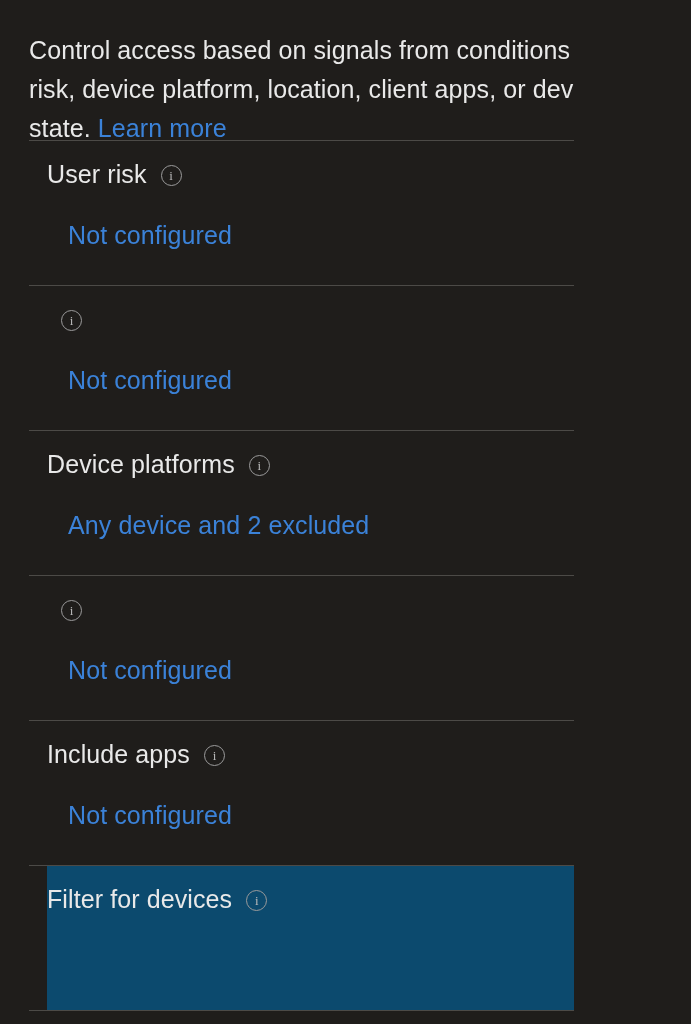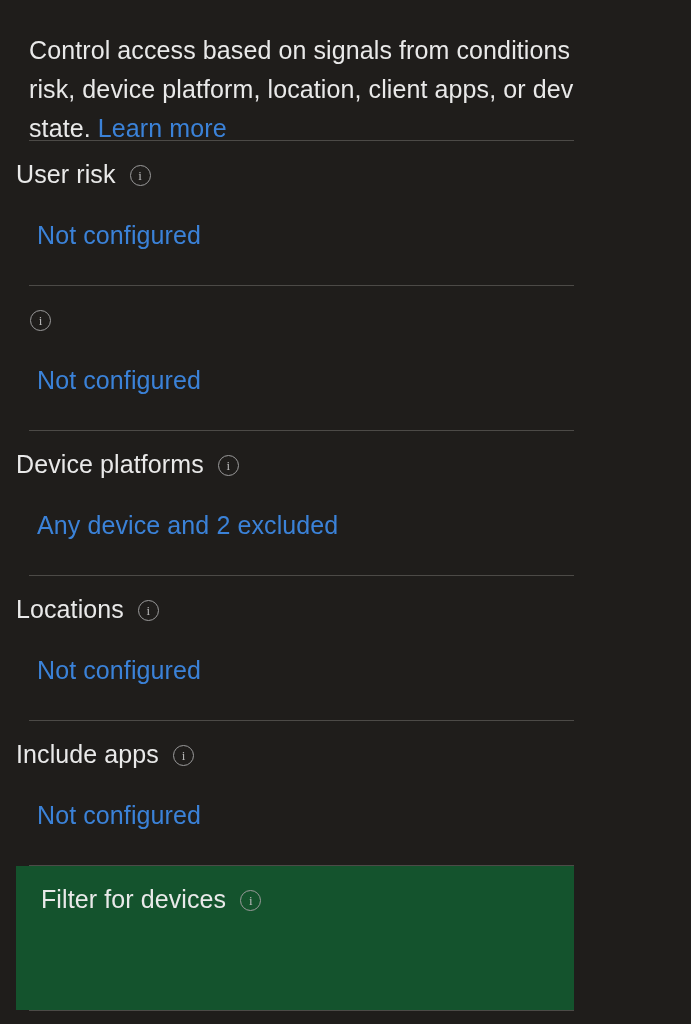--- a/index.html
+++ b/index.html
@@ -44,27 +44,26 @@
   .divider {
     height: 1px;
     background: #4c4a47;
     margin-left: 29px;
     margin-right: 31px;
   }
   .section {
     position: relative;
     height: 144px;
     box-sizing: border-box;
-    margin-left: 16px;
+    margin-left: 47px;
     margin-right: 31px;
     padding-top: 18px;
   }
   .section.highlight {
-    background: #14532d;
-    padding-left: 25px;
+    background: #0c4a6e;
   }
   .section-header {
     display: flex;
     align-items: center;
     height: 30px;
   }
   .section-title {
     font-size: 25px;
     color: #e9e9e9;
     font-weight: 400;
@@ -129,21 +128,20 @@
       <div class="section">
         <div class="section-header">
           <span class="section-title">Device platforms</span>
           <span class="info-icon">i</span>
         </div>
         <span class="section-value">Any device and 2 excluded</span>
       </div>
       <div class="divider"></div>
       <div class="section">
         <div class="section-header">
-          <span class="section-title">Locations</span>
           <span class="info-icon">i</span>
         </div>
         <span class="section-value">Not configured</span>
       </div>
       <div class="divider"></div>
       <div class="section">
         <div class="section-header">
           <span class="section-title">Include apps</span>
           <span class="info-icon">i</span>
         </div>

